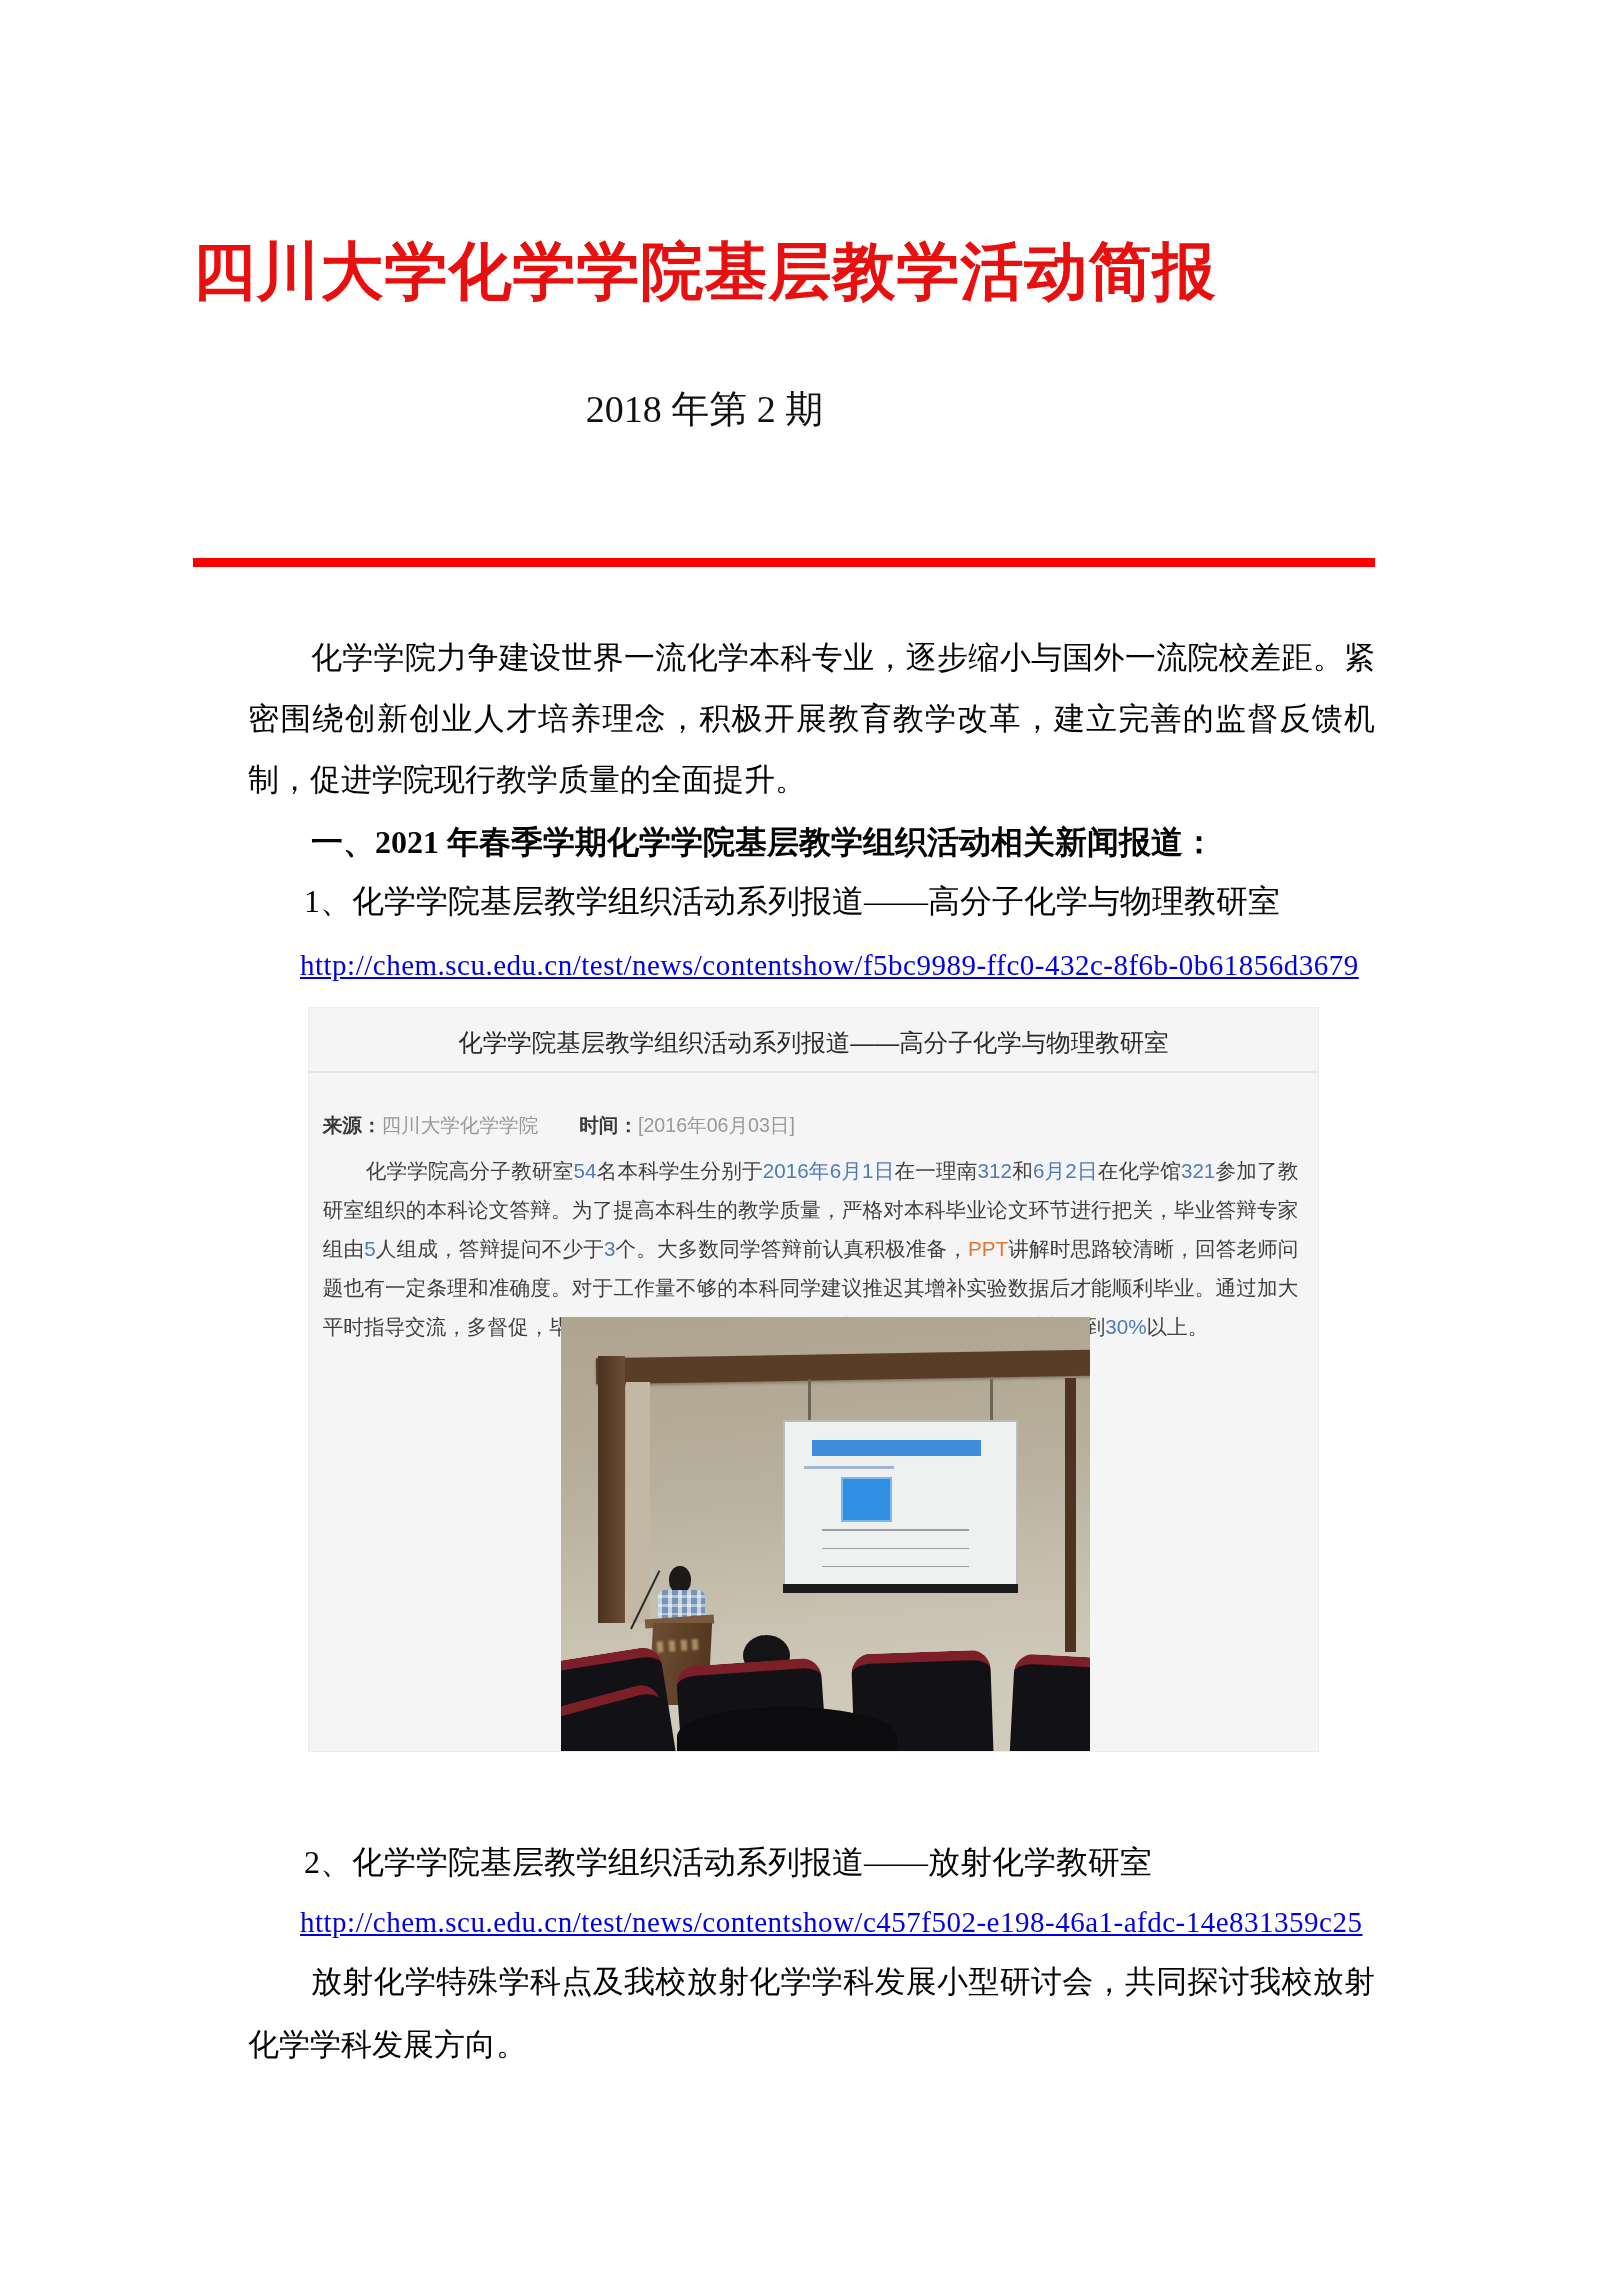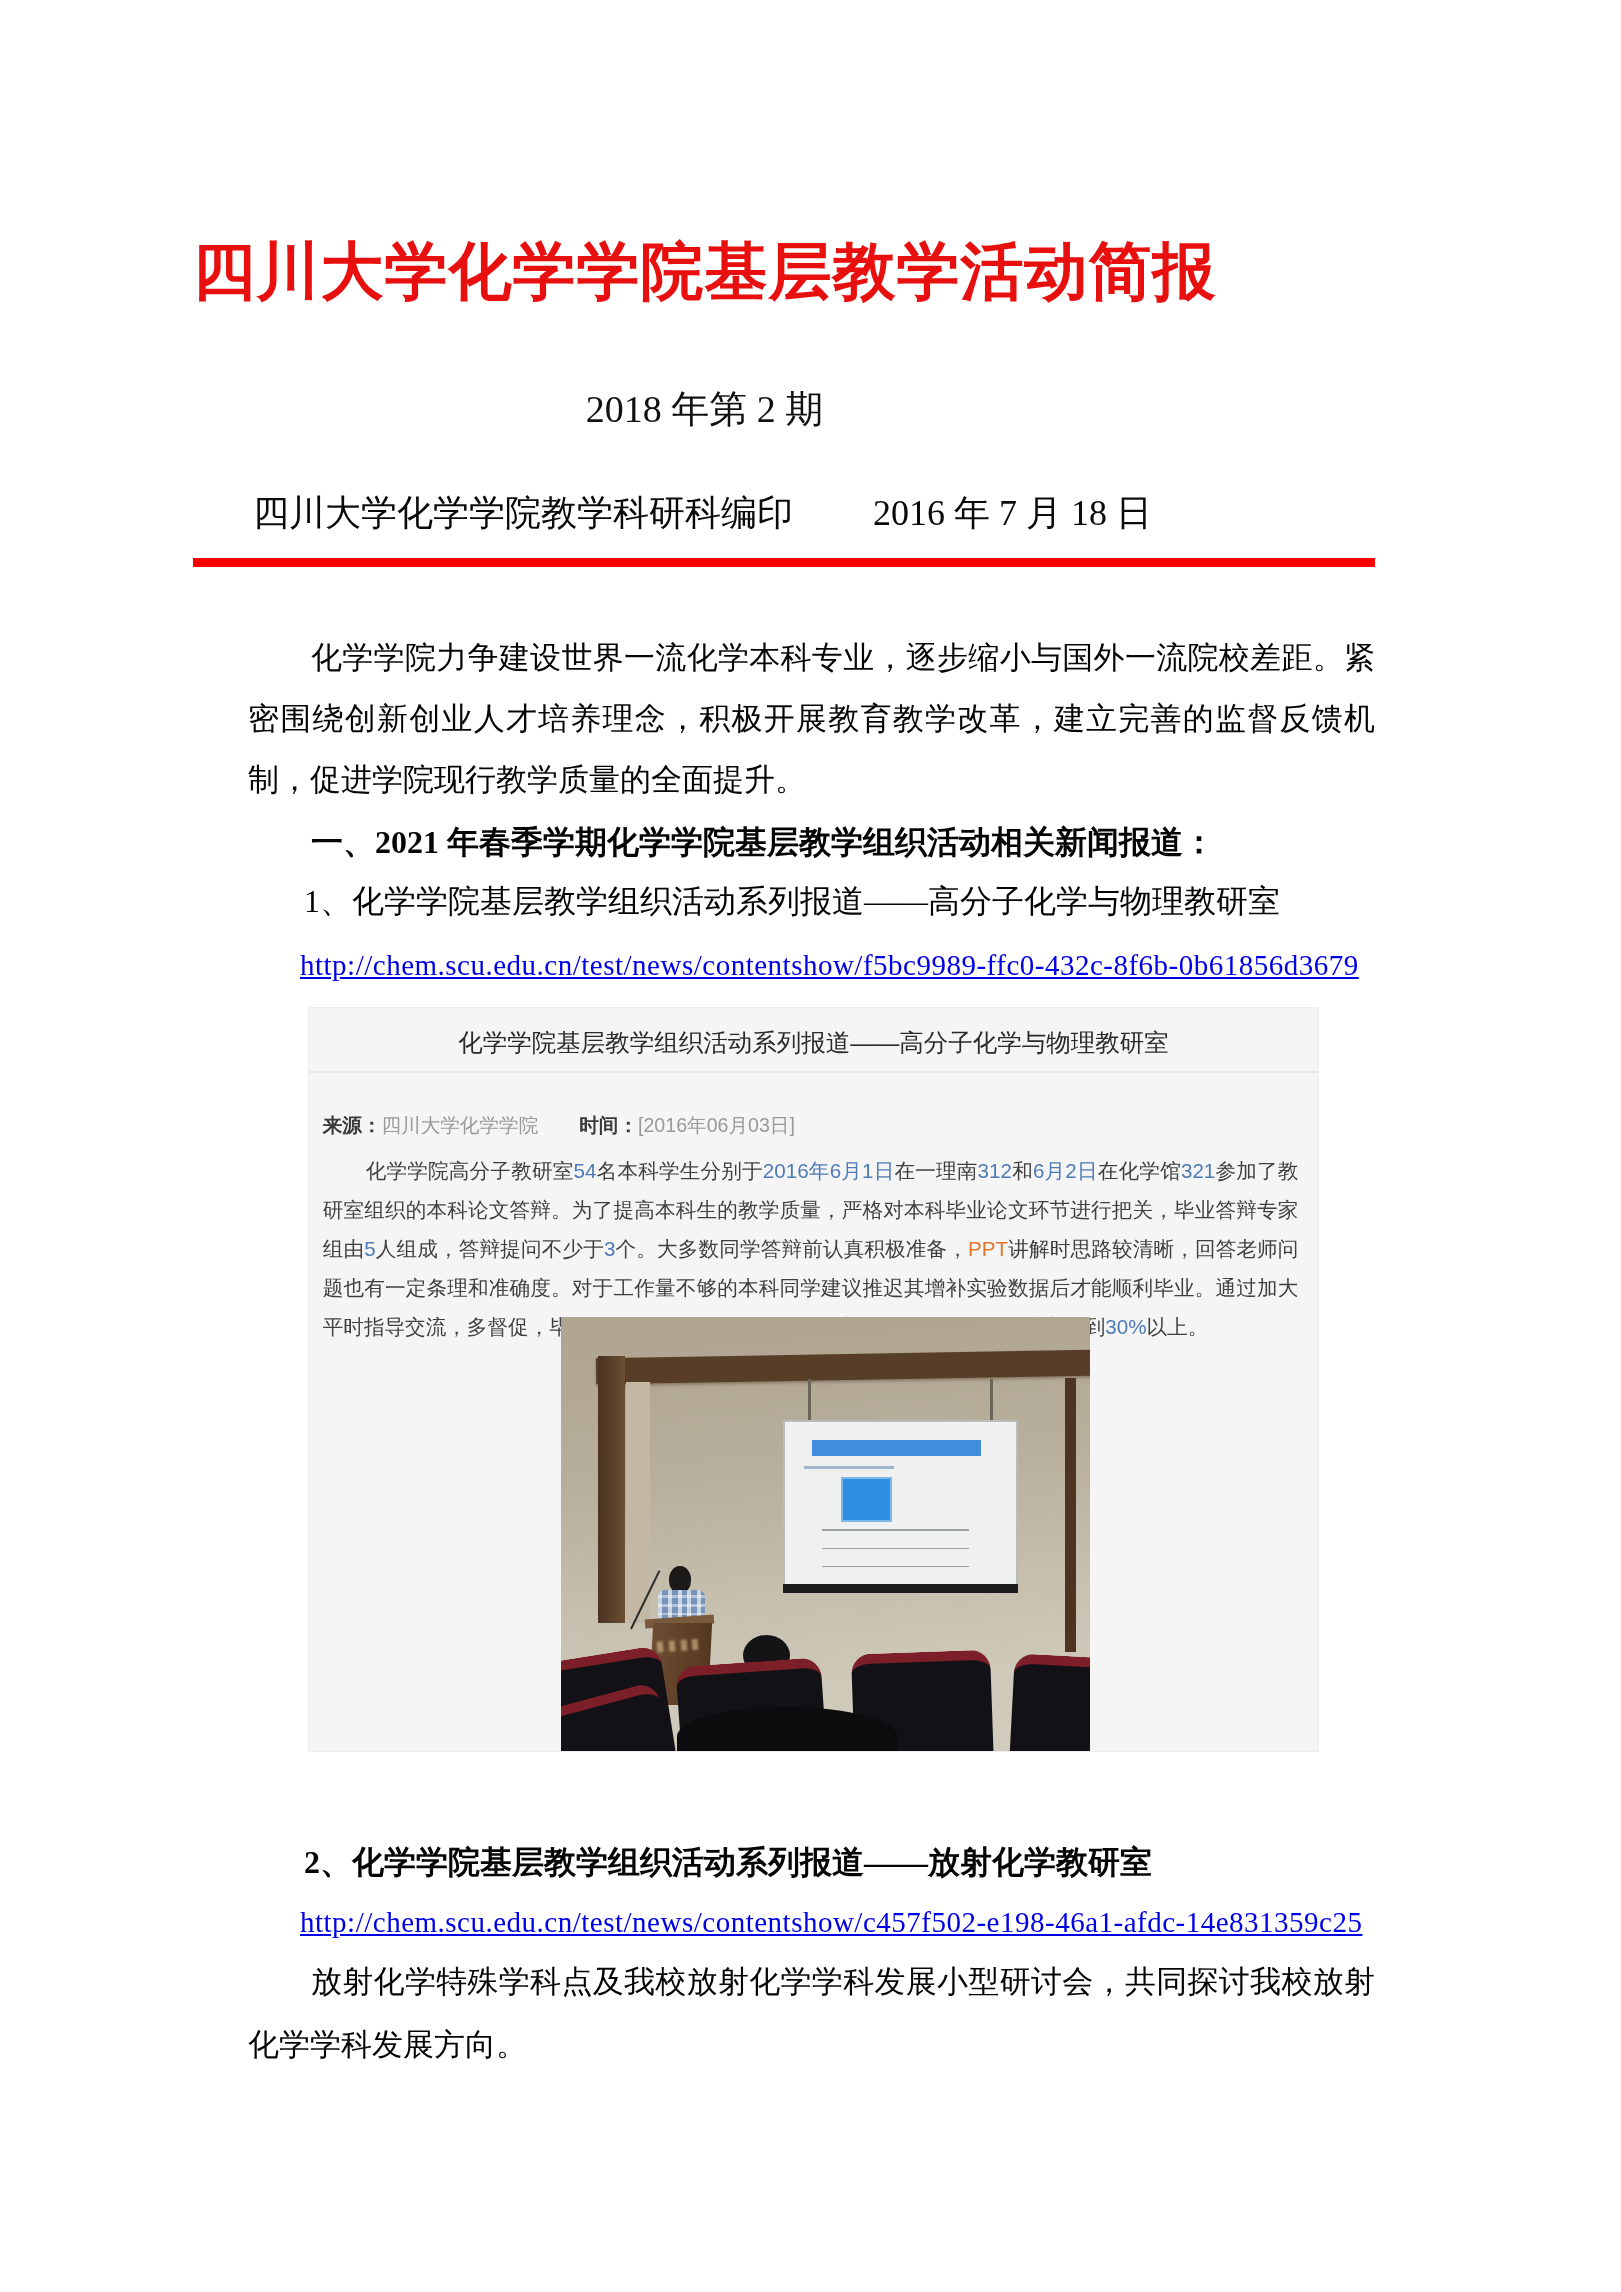--- a/index.html
+++ b/index.html
@@ -36,21 +36,21 @@
     position:absolute;top:821px;left:248px;width:1127px;
     padding-left:63px;box-sizing:border-box;
     font-size:32px;font-weight:bold;color:#050505;
   }
   .item-title{
     position:absolute;left:255px;width:1137px;
     padding-left:49px;box-sizing:border-box;
     font-size:32px;color:#050505;
   }
   .item1-title{top:880px;}
-  .item2-title{top:1841px;font-weight:bold;}
+  .item2-title{top:1841px;}
   .doc-link{
     position:absolute;left:300px;display:inline-block;
     font-size:29px;color:#0000e6;text-decoration:underline;cursor:pointer;
     letter-spacing:0.5px;white-space:nowrap;
   }
   .link1{top:949px;}
   .link2{top:1898px;margin-top:8px;}
   .closing{
     position:absolute;top:1950px;left:248px;width:1127px;
     font-size:31px;line-height:63px;text-align:justify;
@@ -120,24 +120,20 @@
 </style>
 </head>
 <body>
 
 <div class="page">
 
   <div class="doc-title">四川大学化学学院基层教学活动简报</div>
 
   <div class="doc-issue">2018 年第 2 期</div>
 
-  <div class="pub-row">
-    <span>四川大学化学学院教学科研科编印</span>
-    <span>2016 年 7 月 18 日</span>
-  </div>
 
   <div class="red-rule"></div>
 
   <div class="intro">化学学院力争建设世界一流化学本科专业，逐步缩小与国外一流院校差距。紧密围绕创新创业人才培养理念，积极开展教育教学改革，建立完善的监督反馈机制，促进学院现行教学质量的全面提升。</div>
 
   <div class="sec-heading">一、2021 年春季学期化学学院基层教学组织活动相关新闻报道：</div>
 
   <div class="item-title item1-title">1、化学学院基层教学组织活动系列报道——高分子化学与物理教研室</div>
 
   <a class="doc-link link1">http://chem.scu.edu.cn/test/news/contentshow/f5bc9989-ffc0-432c-8f6b-0b61856d3679</a>

